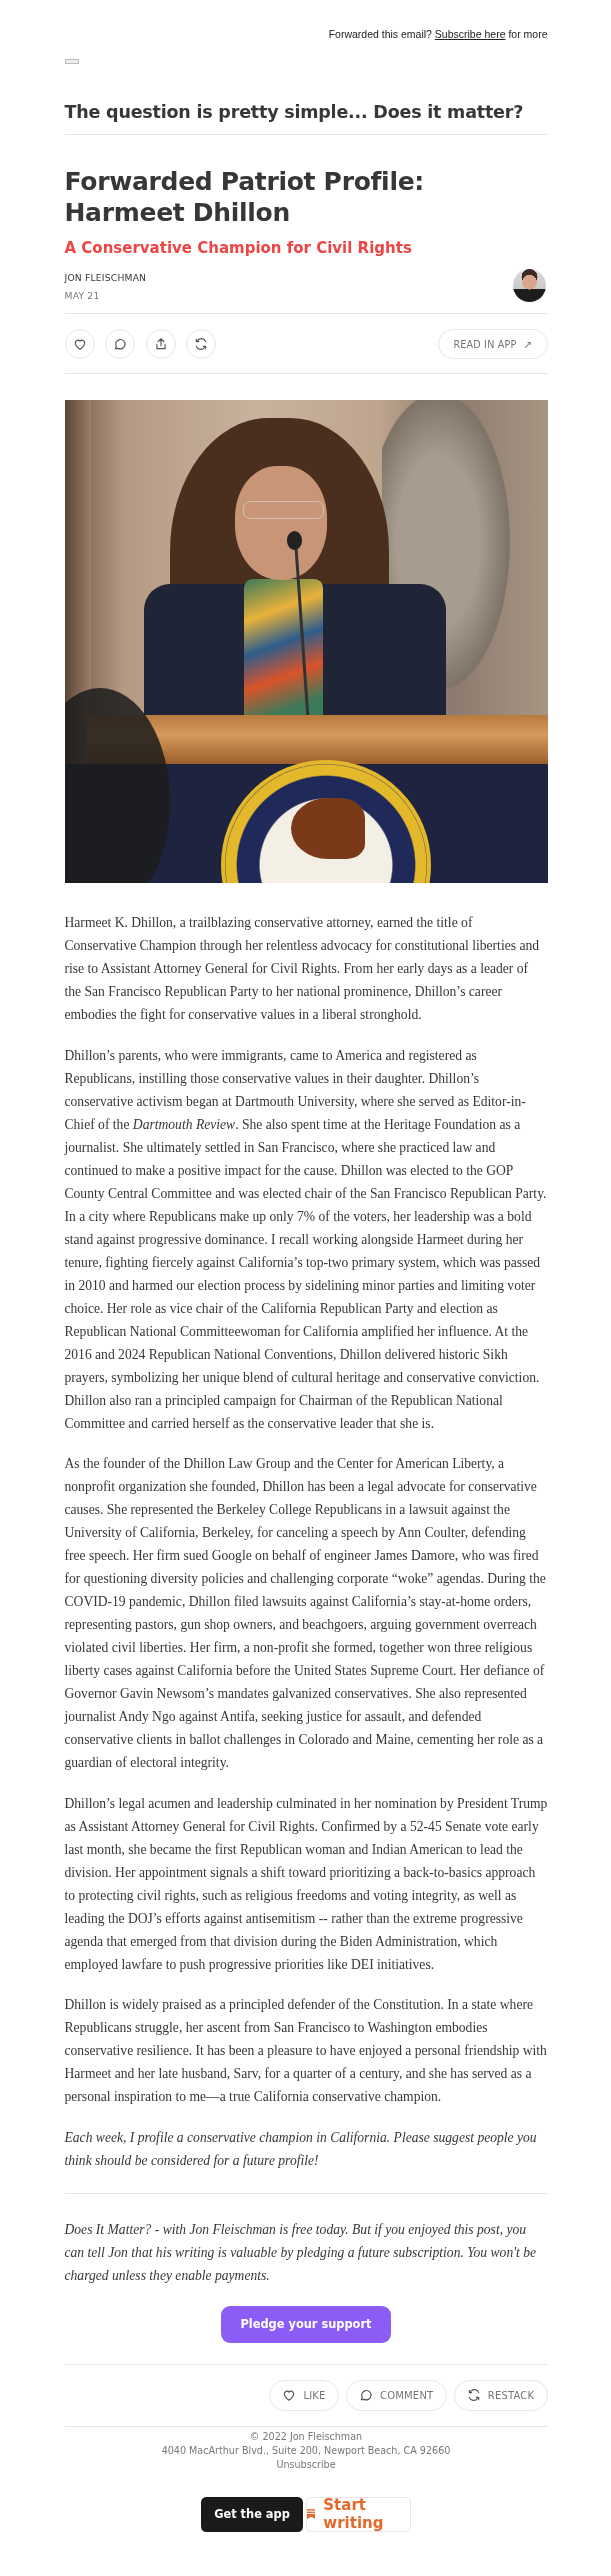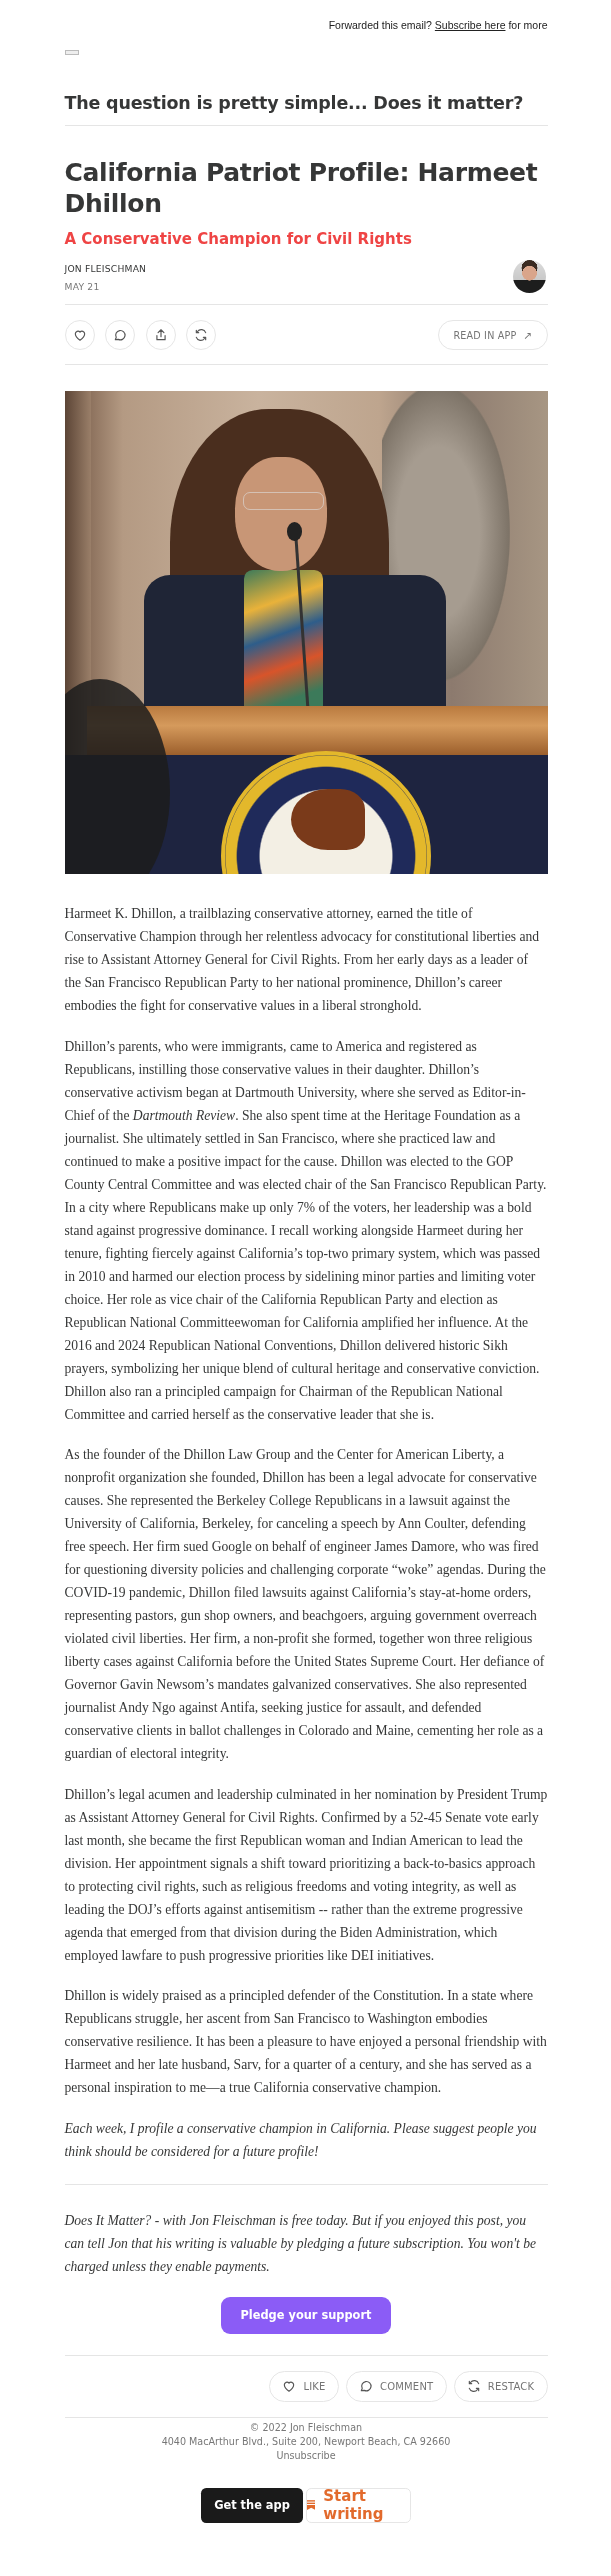--- a/index.html
+++ b/index.html
@@ -1,17 +1,17 @@
 <!DOCTYPE html>
 <html style="font-size:14px"><head>
 <meta charset="utf-8">
 <style>
   html, body { margin: 0; padding: 0; background: #ffffff; }
   body { width: 612px; min-height: 2576px; position: relative; color: #363737; font-family: "DejaVu Sans", "Liberation Sans", sans-serif; }
-  .wrap { width: 483px; margin: 8px auto; position: relative; }
+  .wrap { width: 483px; margin: 17px auto; position: relative; }
   .forwarded { text-align: right; font-size: 10.5px; color: #222; padding-top: 11.4px; font-family: "Liberation Sans", sans-serif; }
   .forwarded a { color: #222; text-decoration: underline; }
   .logo-ph { width: 12.2px; height: 2.6px; border: 0.9px solid #bbb; background: #eee; margin-top: 19px; }
   .nl-title { font-size: 17.5px; font-weight: bold; color: #363737; margin: 38px 0 0 0; letter-spacing: -0.2px; }
   .divider { height: 0.9px; background: #e5e5e5; border: 0; margin: 0; }
   .post-title { font-size: 25px; line-height: 31px; font-weight: bold; color: #363737; margin: 31px 0 0 0; letter-spacing: -0.3px; }
   .subtitle { font-size: 15px; color: #ef4444; margin-top: 10.5px; font-weight: 700; }
   .meta { position: relative; margin-top: 15.7px; height: 35px; }
   .author { font-size: 9.2px; color: #363737; letter-spacing: 0.2px; }
   .date { font-size: 9.2px; color: #777; margin-top: 7px; letter-spacing: 0.2px; }
@@ -62,21 +62,21 @@
 
   <div class="forwarded">
     <span>Forwarded this email? </span><a>Subscribe here</a><span> for more</span>
   </div>
 
   <div class="logo-ph"></div>
 
   <h2 class="nl-title">The question is pretty simple... Does it matter?</h2>
   <div class="divider" style="margin-top:12.2px;"></div>
 
-  <h1 class="post-title">California Patriot Profile: Harmeet Dhillon</h1>
+  <h1 class="post-title">Forwarded Patriot Profile: Harmeet Dhillon</h1>
   <div class="subtitle">A Conservative Champion for Civil Rights</div>
 
   <div class="meta">
     <div class="author">JON FLEISCHMAN</div>
     <div class="date">MAY 21</div>
     <div class="avatar"></div>
   </div>
 
   <div class="divider" style="margin-top:6.1px;"></div>
   <div class="actions">

